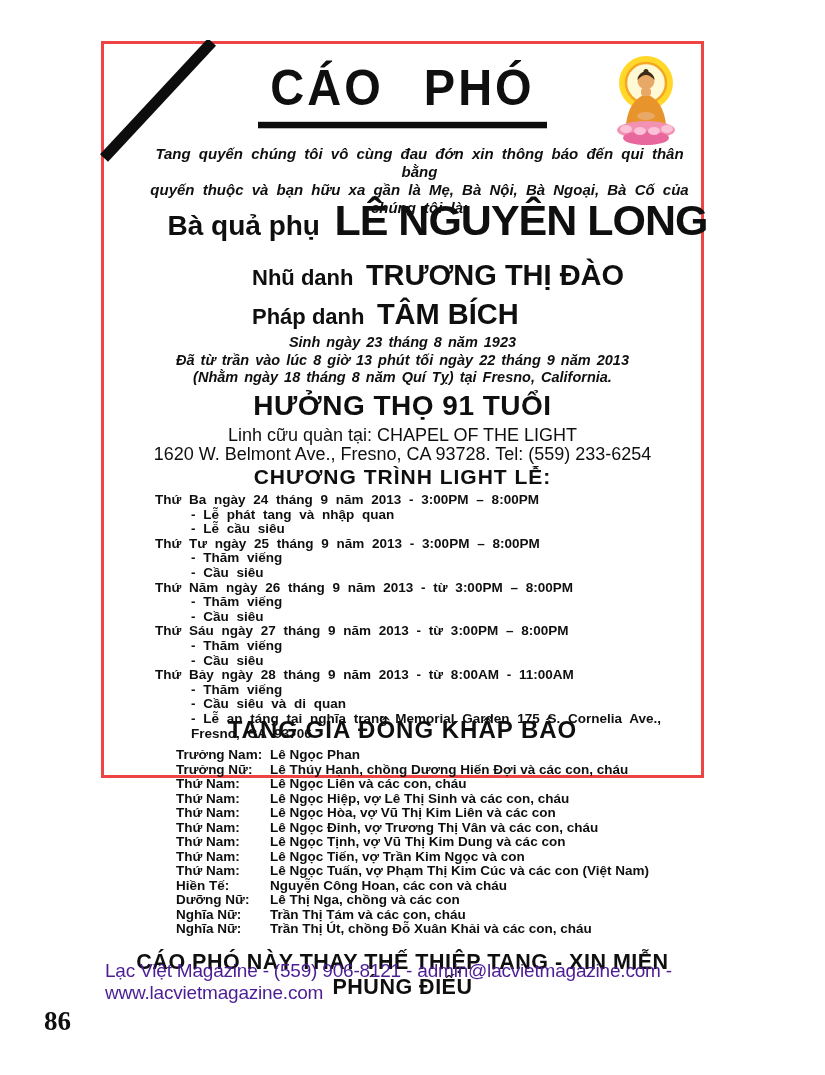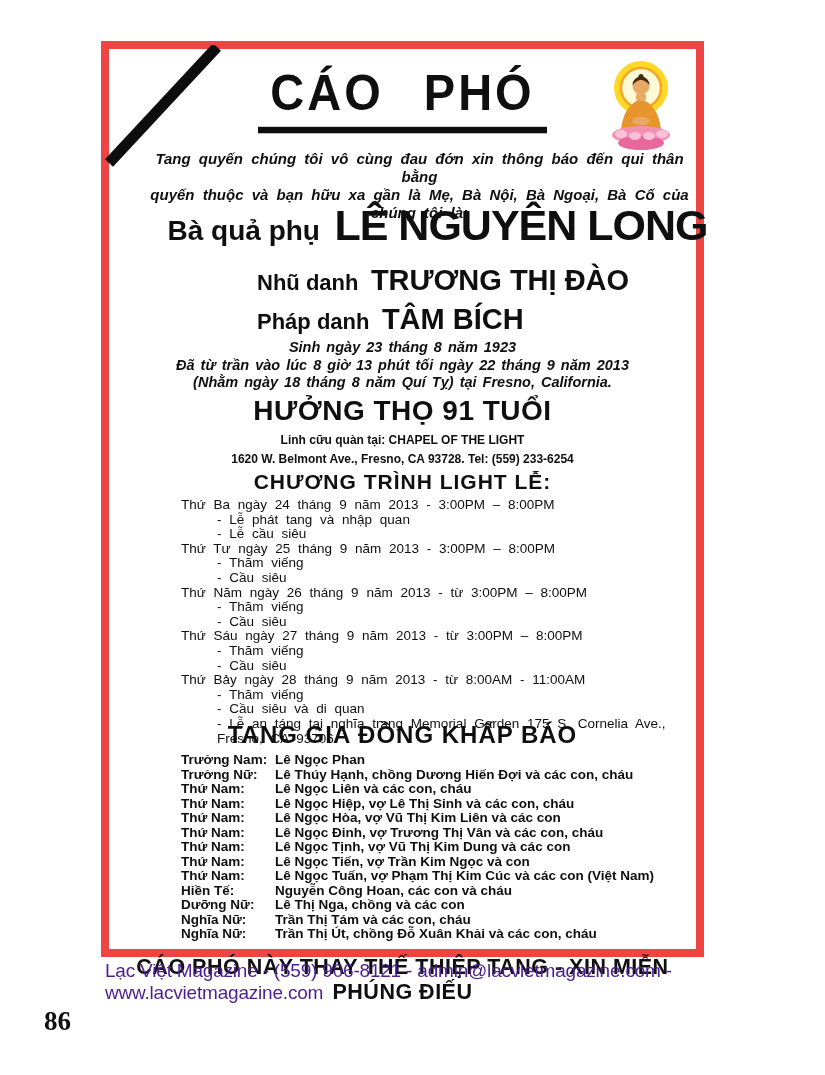--- a/index.html
+++ b/index.html
@@ -2,22 +2,22 @@
 <html><head>
 <meta charset="utf-8">
 <style>
   * { margin:0; padding:0; box-sizing:border-box; }
   html,body { background:#ffffff; }
   .page {
     position:relative; width:825px; height:1075px; background:#fff;
     font-family:"Liberation Sans", sans-serif; color:#0f0f0f; overflow:hidden;
   }
   .notice-box {
-    position:absolute; left:101px; top:41px; width:603px; height:916px;
-    border:8px solid #ef4444; background:#fff;
+    position:absolute; left:101px; top:41px; width:603px; height:737px;
+    border:3px solid #ef4444; background:#fff;
   }
   .ribbon-svg { position:absolute; left:-4px; top:-4px; width:132px; height:136px; }
   .buddha-svg { position:absolute; right:5px; top:6px; width:100px; height:102px; }
 
   .title-wrap { position:absolute; top:13px; left:0; width:100%; text-align:center; }
   .title {
     display:inline-block; font-size:47px; font-weight:bold; letter-spacing:3px;
     word-spacing:24px; border-bottom:6px solid #0d0d0d; padding:0 12px 5px 12px;
     transform:scaleY(1.08); transform-origin:top;
   }
@@ -38,25 +38,25 @@
   .alt-label { font-size:22px; font-weight:bold; }
   .alt-name  { font-size:29px; font-weight:bold; margin-left:8px; }
   .dates {
     position:absolute; top:290px; left:0; width:100%; text-align:center;
     font-size:14.5px; font-weight:bold; font-style:italic; line-height:17.5px;
     word-spacing:2px;
   }
   .age-line { position:absolute; top:346px; left:0; width:100%; text-align:center;
     font-size:28px; font-weight:bold; letter-spacing:0.5px; }
   .chapel { position:absolute; top:382px; left:0; width:100%; text-align:center;
-    font-size:12px; font-weight:bold; line-height:18.5px; }
+    font-size:18px; font-weight:normal; line-height:18.5px; }
   .prog-title { position:absolute; top:421px; left:0; width:100%; text-align:center;
     font-size:21px; font-weight:bold; letter-spacing:1px; }
-  .program { position:absolute; top:449px; left:72px; width:530px;
-    font-size:13.5px; font-weight:normal; line-height:14.6px; word-spacing:4px; }
+  .program { position:absolute; top:449px; left:51px; width:530px;
+    font-size:13.5px; font-weight:bold; line-height:14.6px; word-spacing:4px; }
   .prog-item { padding-left:36px; }
   .fam-title { position:absolute; top:672px; left:0; width:100%; text-align:center;
     font-size:24px; font-weight:bold; letter-spacing:1px; }
   .family { position:absolute; top:704px; left:72px; width:520px;
     font-size:13.5px; font-weight:bold; line-height:14.5px; white-space:nowrap; }
   .fam-role { display:inline-block; width:94px; }
   .closing { position:absolute; top:906px; left:0; width:100%; text-align:center;
     font-size:21.5px; font-weight:bold; letter-spacing:0.5px; }
 
   .page-num { position:absolute; left:44px; top:1006px; font-family:"Liberation Serif", serif;

